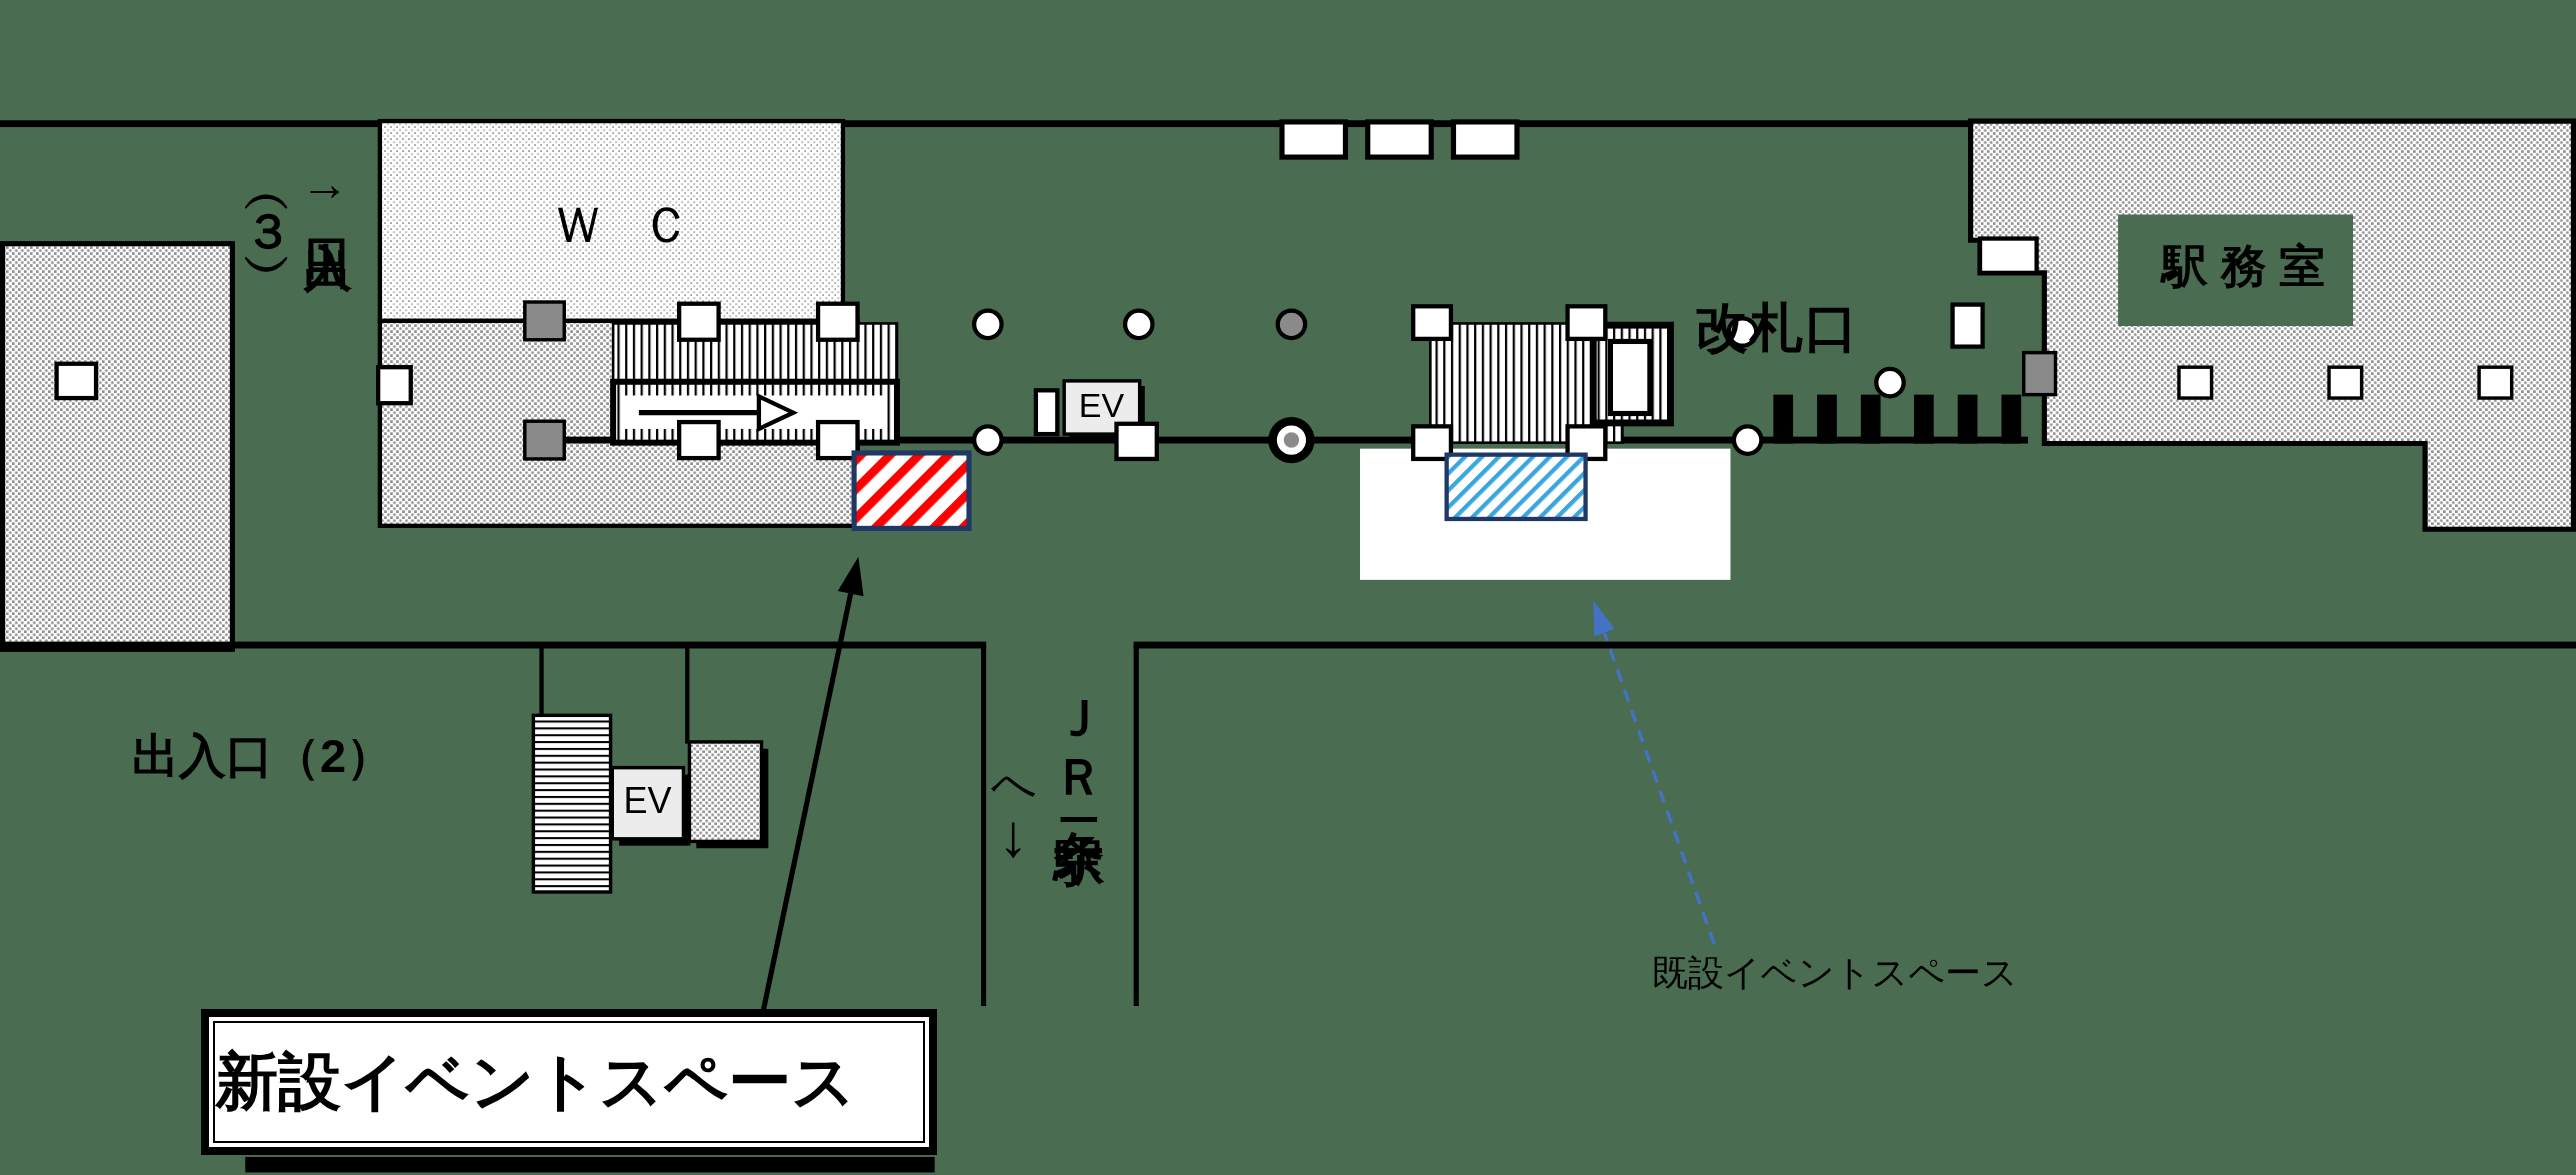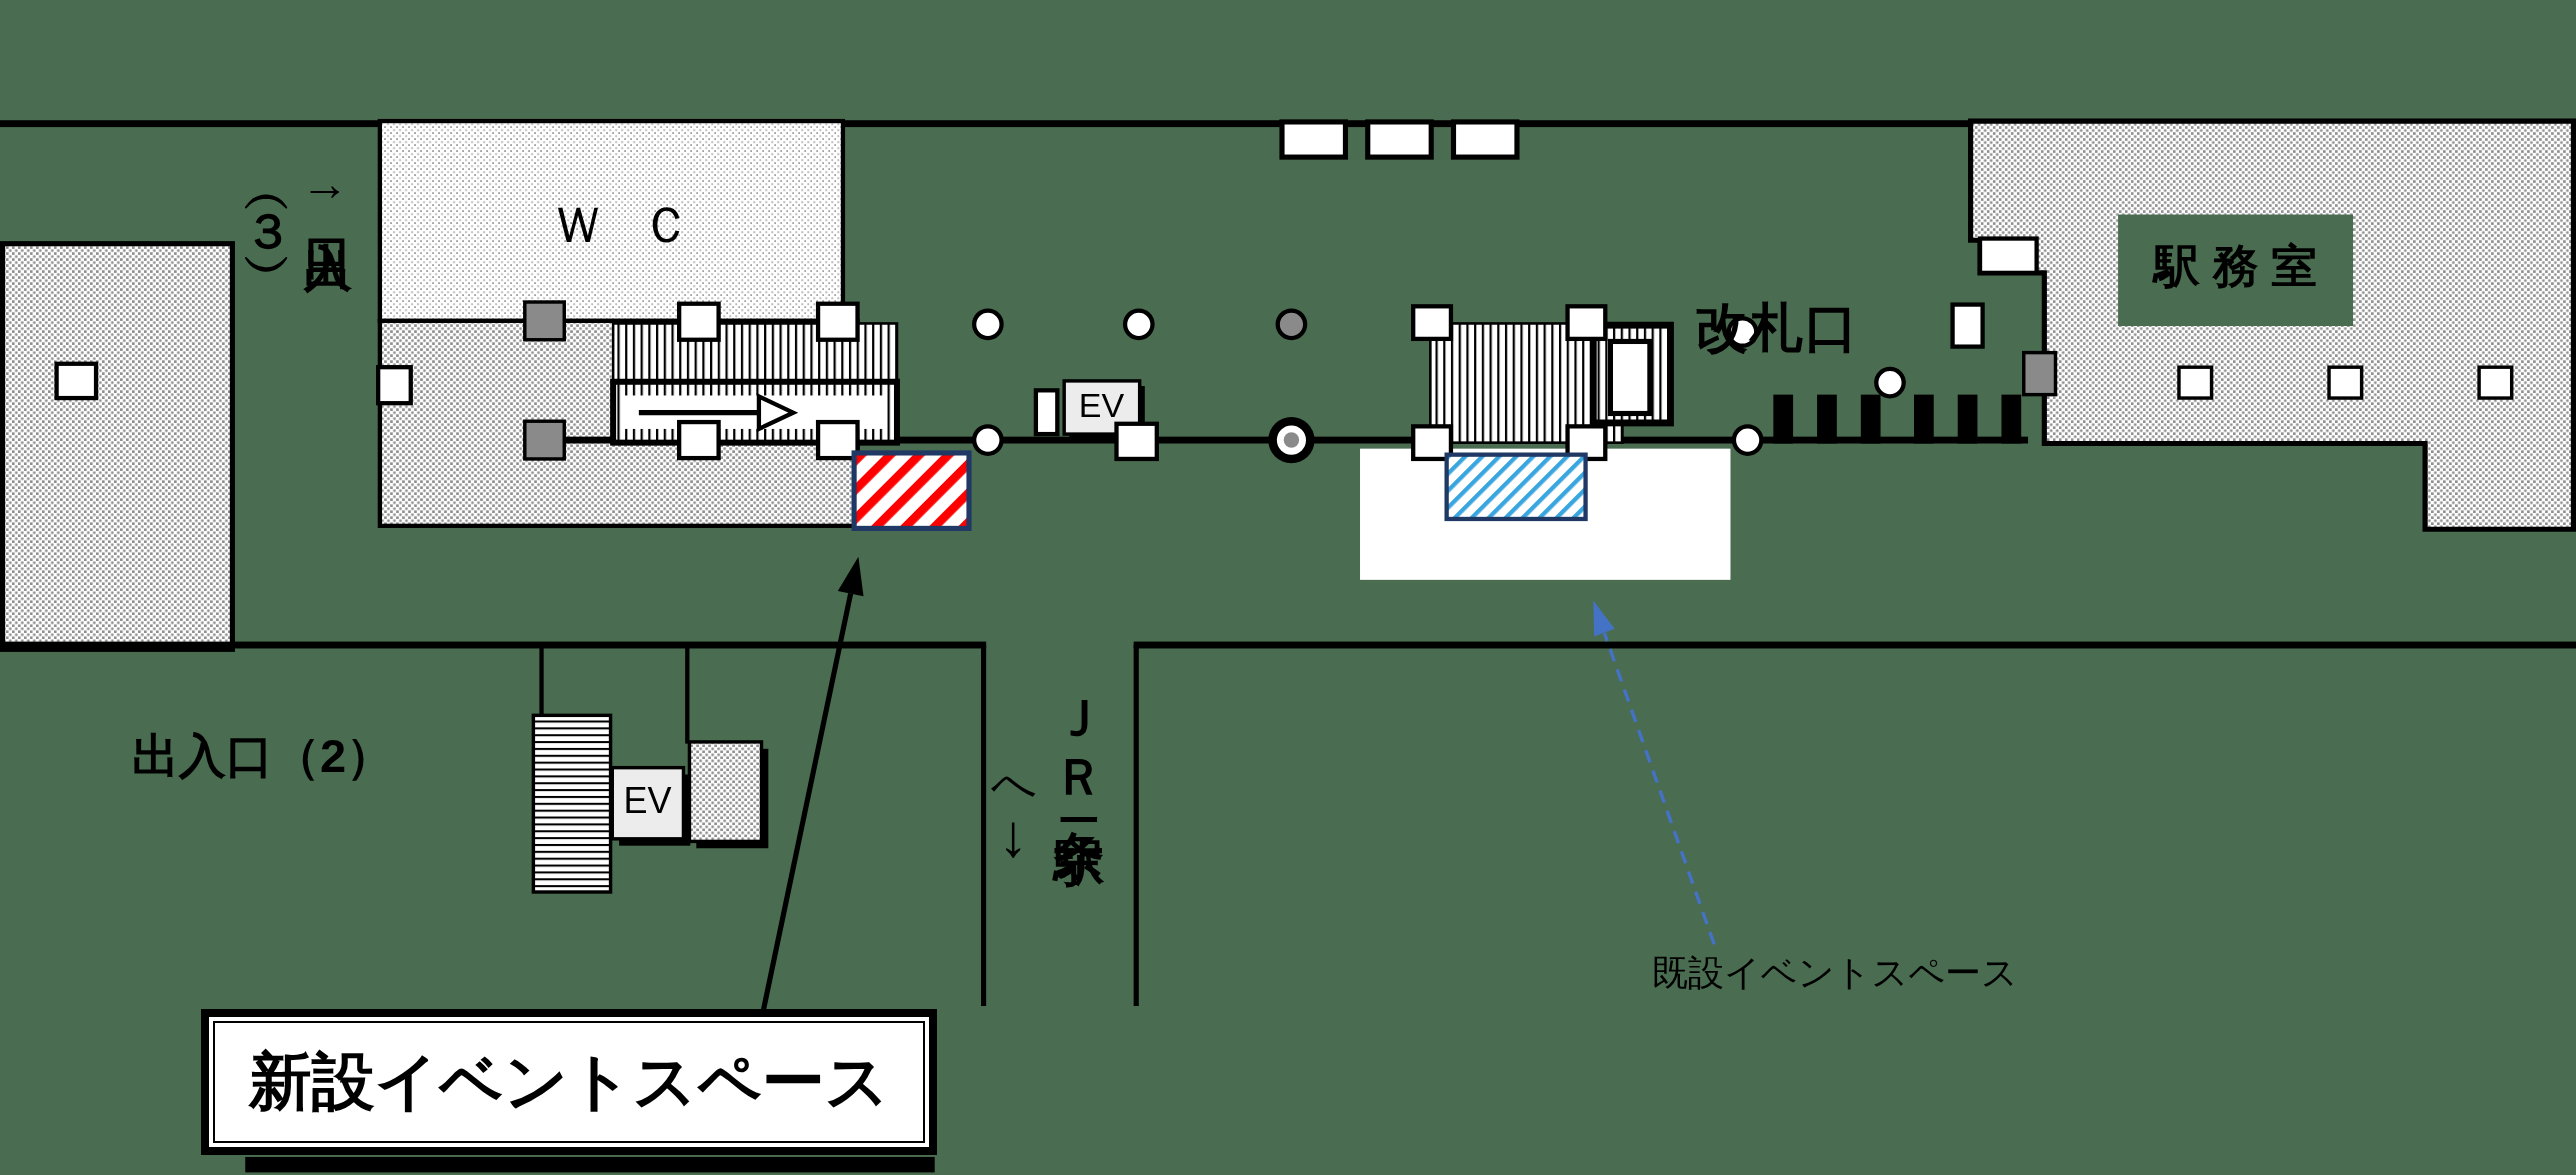--- a/index.html
+++ b/index.html
@@ -7,21 +7,21 @@
        font-family:"Liberation Sans","DejaVu Sans",sans-serif;}
   #stage{position:relative;width:2576px;height:1176px;background:var(--bg,#4a6c50);}
   #plan{position:absolute;left:0;top:0;}
   .lbl{position:absolute;color:#000;line-height:1.05;white-space:pre-line;}
   .v{writing-mode:vertical-rl;text-orientation:mixed;}
   .c{text-align:center;}
   .b{font-weight:600;}
   #new-space-box{position:absolute;left:201px;top:1009px;width:736px;height:146px;
      background:#fff;border:8.6px solid #000;box-sizing:border-box;padding:4.3px;}
   #new-space-box .inner{width:100%;height:100%;border:2.6px solid #000;box-sizing:border-box;
-     display:flex;align-items:center;justify-content:center;}
+     display:flex;align-items:center;justify-content:flex-start;}
 </style>
 </head>
 <body>
 
 <div id="stage" style="--bg: #4a6c50;">
 
 <svg id="plan" width="2576" height="1176" viewBox="0 0 3004 1371">
   <defs>
     <pattern id="dotsDark" width="7" height="7" patternUnits="userSpaceOnUse">
       <rect width="7" height="7" fill="#ffffff"></rect>
@@ -147,21 +147,21 @@
   <polygon points="1858,700 1859,742 1883,733" fill="#4472c4"></polygon>
 </svg>
 
 <div class="lbl" style="left:553px;top:199px;font-size:50px;letter-spacing:12px;">Ｗ Ｃ</div>
 
 <div class="lbl v b" style="left:238px;top:180px;height:343px;font-size:48px;line-height:1.25;">↑出入口
 （３）</div>
 
 <div class="lbl b" style="left:1695px;top:300px;font-size:53px;letter-spacing:1.7px;">改札口</div>
 
-<div class="lbl b c" style="left:2118px;top:242px;width:235px;font-size:46px;">駅 務 室</div>
+<div class="lbl b c" style="left:2118px;top:242px;width:235px;font-size:46px;padding-left:8px;">駅 務 室</div>
 
 
 <div class="lbl b" style="left:132px;top:731px;font-size:47px;">出入口（2）</div>
 
 <div class="lbl v b" style="left:1053px;top:665px;height:360px;font-size:50px;letter-spacing:8.6px;">ＪＲ二条駅</div>
 
 <div class="lbl" style="left:991px;top:760px;font-size:45px;">へ</div>
 
 <div class="lbl" style="left:998px;top:804px;font-size:60px;">↓</div>
 

